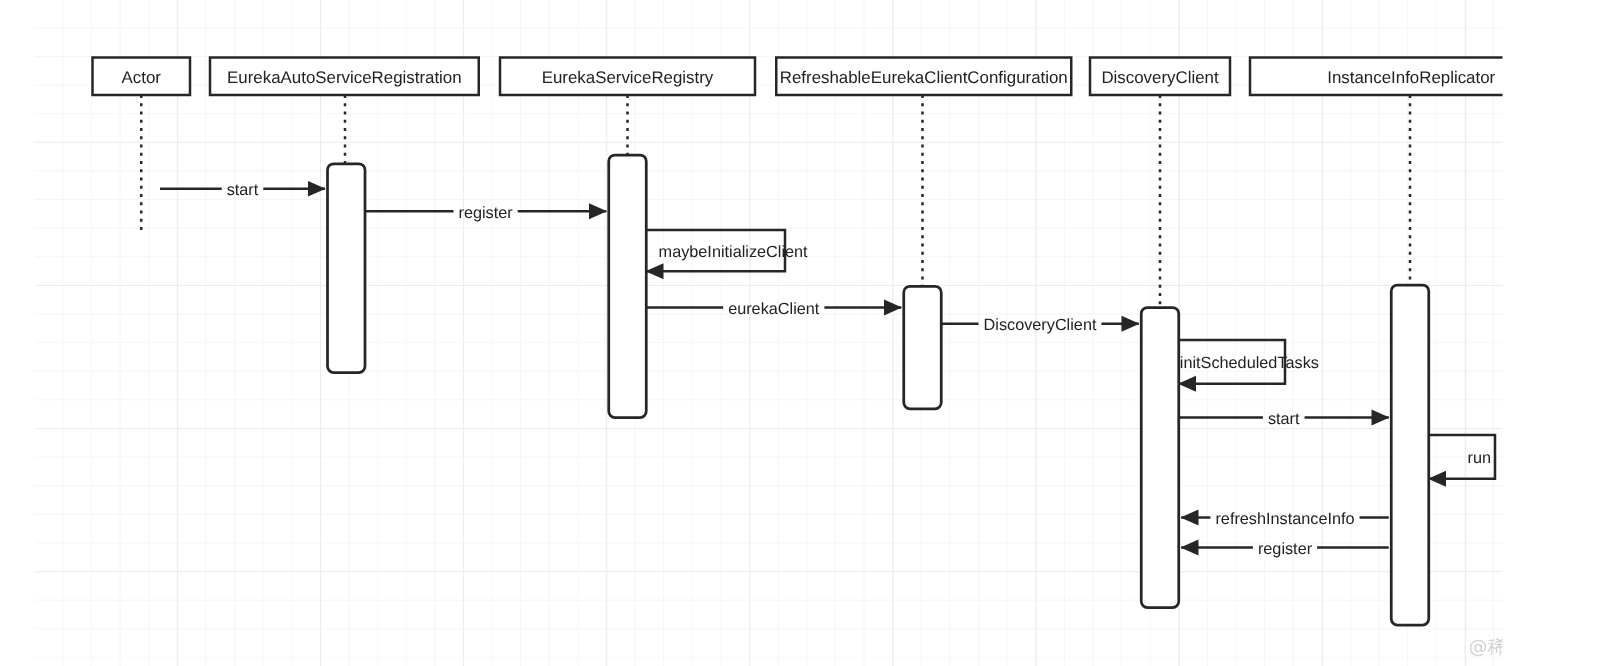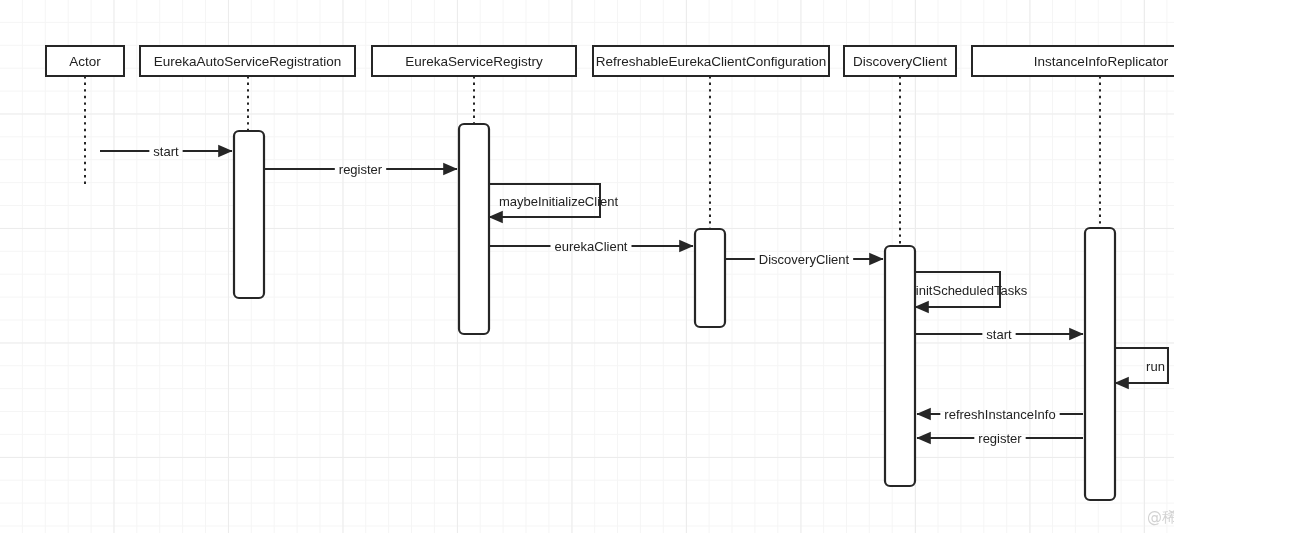--- a/index.html
+++ b/index.html
@@ -18,20 +18,21 @@
       linear-gradient(to right, #f5f5f5 1px, transparent 1px),
       linear-gradient(to bottom, #f5f5f5 1px, transparent 1px);
     background-size:
       114.5px 114.5px,
       114.5px 114.5px,
       22.9px 22.9px,
       22.9px 22.9px;
     background-position: -1px -1px, -1px -1px, -1px -1px, -1px -1px;
     overflow: hidden;
     font-family: "Liberation Sans", sans-serif;
+    margin-left: 28px;
   }
   #diagram-svg {
     position: absolute;
     left: 0;
     top: 0;
   }
   .participant-label,
   .message-label {
     font-family: "Liberation Sans", sans-serif;
     fill: #222222;

